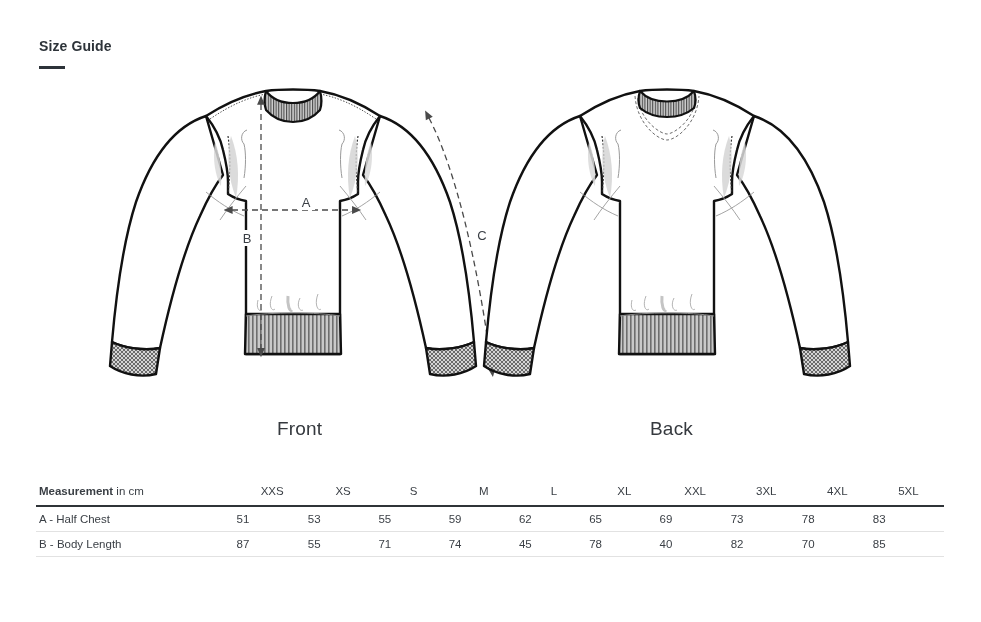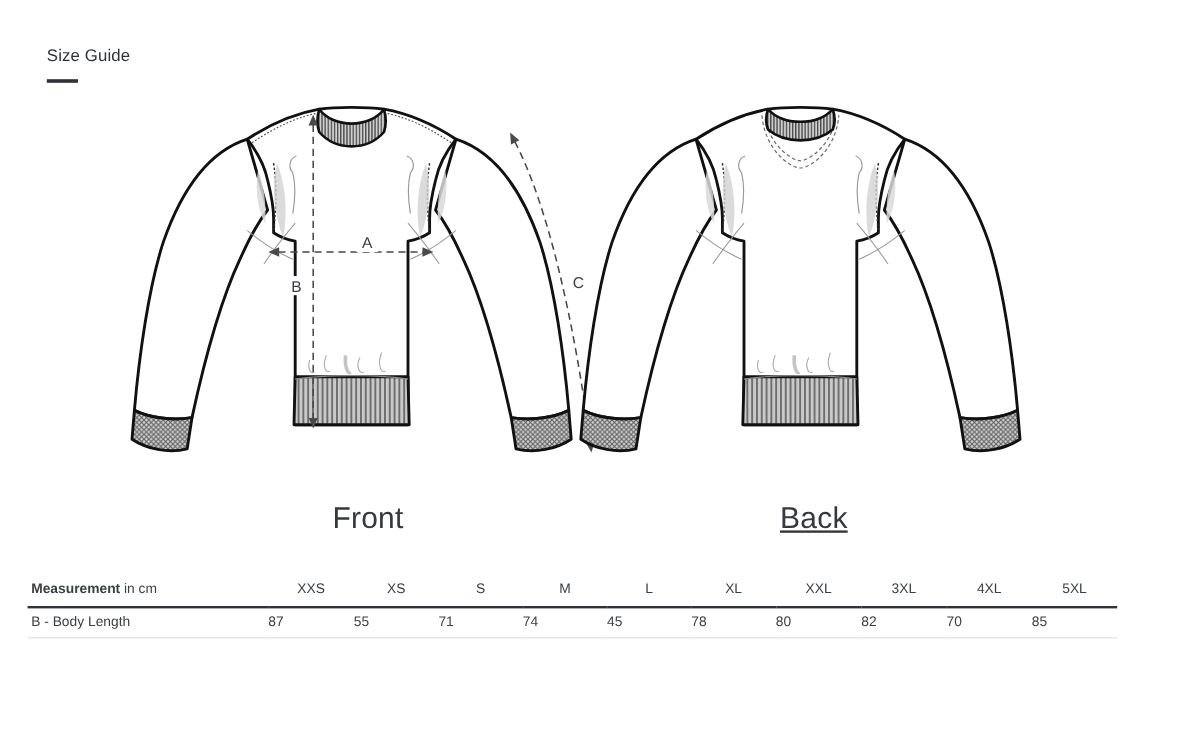--- a/index.html
+++ b/index.html
@@ -17,21 +17,21 @@
     color: #3a3f45;
     overflow: hidden;
   }
 
   
   #page-title {
     position: absolute;
     left: 39px;
     top: 38px;
     font-size: 14px;
-    font-weight: normal;
+    font-weight: bold;
     letter-spacing: 0.1px;
     color: #2d3339;
   }
   #title-rule {
     position: absolute;
     left: 39px;
     top: 66px;
     width: 26px;
     height: 3px;
     background: #2d3339;
@@ -44,32 +44,32 @@
     top: 74px;
     width: 981px;
     height: 330px;
   }
   #illustration svg { display: block; }
 
   
   .view-caption {
     position: absolute;
     top: 418px;
-    font-size: 25px;
+    font-size: 19px;
     font-weight: normal;
     color: #35393e;
     letter-spacing: 0.2px;
   }
   #caption-front { left: 277px; }
-  #caption-back  { left: 650px; text-decoration: underline; }
+  #caption-back  { left: 650px; }
 
   
   #size-table {
     position: absolute;
-    left: 23px;
+    left: 36px;
     top: 481px;
     width: 908px;
     border-collapse: collapse;
     font-size: 11.5px;
   }
   #size-table th, #size-table td {
     padding: 0;
     height: 25px;
     font-weight: normal;
     color: #3a3f45;
@@ -277,26 +277,39 @@
       <th class="col-size">L</th>
       <th class="col-size">XL</th>
       <th class="col-size">XXL</th>
       <th class="col-size">3XL</th>
       <th class="col-size">4XL</th>
       <th class="col-size">5XL</th>
     </tr>
   </thead>
   <tbody>
     <tr>
+      <td class="row-label">A - Half Chest</td>
+      <td class="col-size">51</td>
+      <td class="col-size">53</td>
+      <td class="col-size">55</td>
+      <td class="col-size">59</td>
+      <td class="col-size">62</td>
+      <td class="col-size">65</td>
+      <td class="col-size">69</td>
+      <td class="col-size">73</td>
+      <td class="col-size">78</td>
+      <td class="col-size">83</td>
+    </tr>
+    <tr>
       <td class="row-label">B - Body Length</td>
       <td class="col-size">87</td>
       <td class="col-size">55</td>
       <td class="col-size">71</td>
       <td class="col-size">74</td>
       <td class="col-size">45</td>
       <td class="col-size">78</td>
-      <td class="col-size">80</td>
+      <td class="col-size">40</td>
       <td class="col-size">82</td>
       <td class="col-size">70</td>
       <td class="col-size">85</td>
     </tr>
   </tbody>
 </table>
 
 </body></html>

